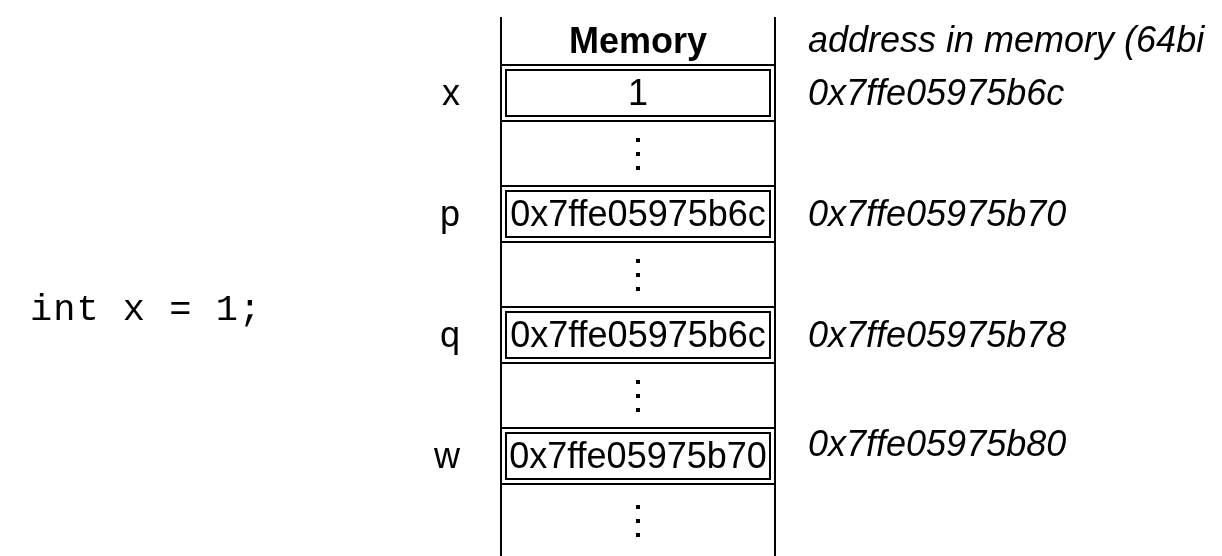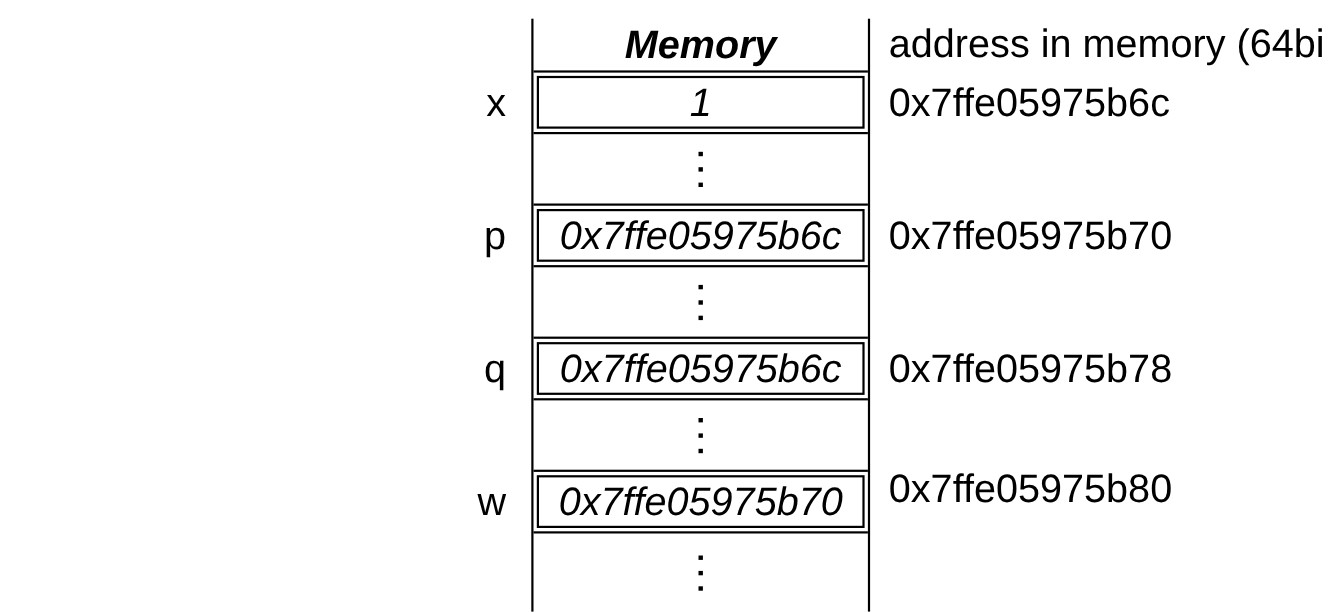--- a/index.html
+++ b/index.html
@@ -30,25 +30,24 @@
     position: absolute;
     left: 380px; width: 80px;
     text-align: right;
     font-size: 36px;
     transform: translateY(-50%);
   }
 
   
   .mem-column {
     position: absolute;
-    left: 483px; top: 17px;
-    width: 308px; height: 539px;
+    left: 500px; top: 17px;
+    width: 276px; height: 539px;
     border-left: 2px solid #000;
     border-right: 2px solid #000;
-    font-style: italic;
   }
   .m-header {
     height: 49px;
     border-bottom: 2px solid #000;
     display: flex; align-items: center; justify-content: center;
     font-size: 36px; font-weight: bold;
   }
   .m-value {
     height: 56px;
     border-bottom: 2px solid #000;
@@ -76,26 +75,28 @@
     width: 4px; height: 4px; background: #000; display: block;
   }
 
   
   .addr {
     position: absolute;
     left: 808px;
     font-size: 36px;
     white-space: nowrap;
     transform: translateY(-50%);
+    font-style: italic;
   }
 </style>
 </head>
 <body>
 
 <div class="code-block">
+  <div>int x = 1;</div>
   
   
 </div>
 
 <div class="mem-label" style="top:93px">x</div>
 <div class="mem-label" style="top:214px">p</div>
 <div class="mem-label" style="top:335px">q</div>
 <div class="mem-label" style="top:456px">w</div>
 
 <div class="mem-column">

